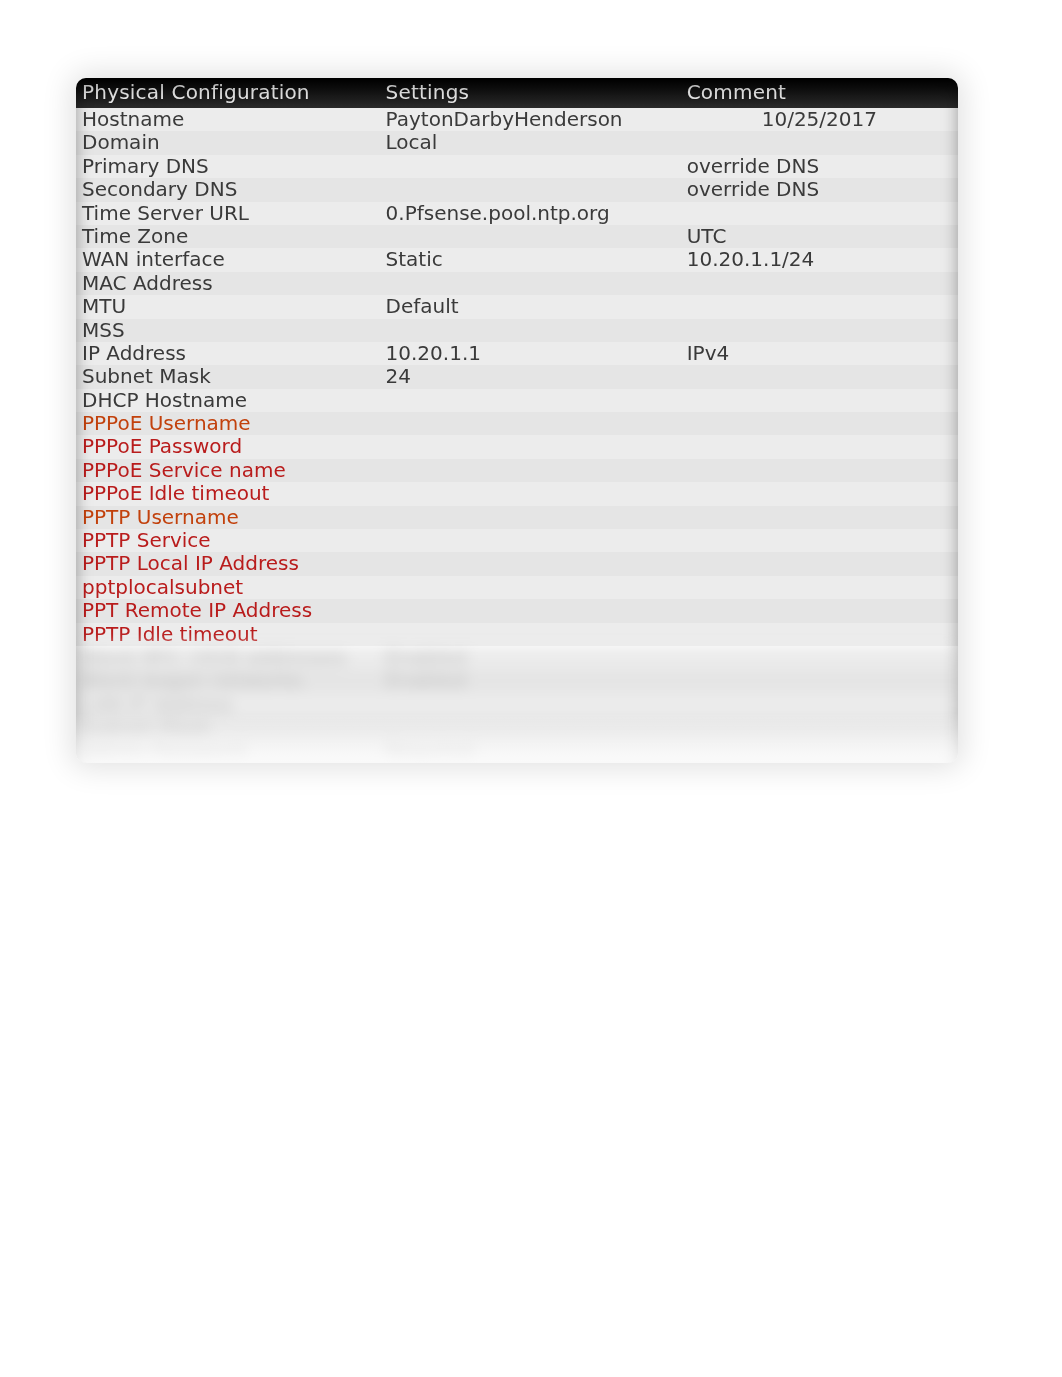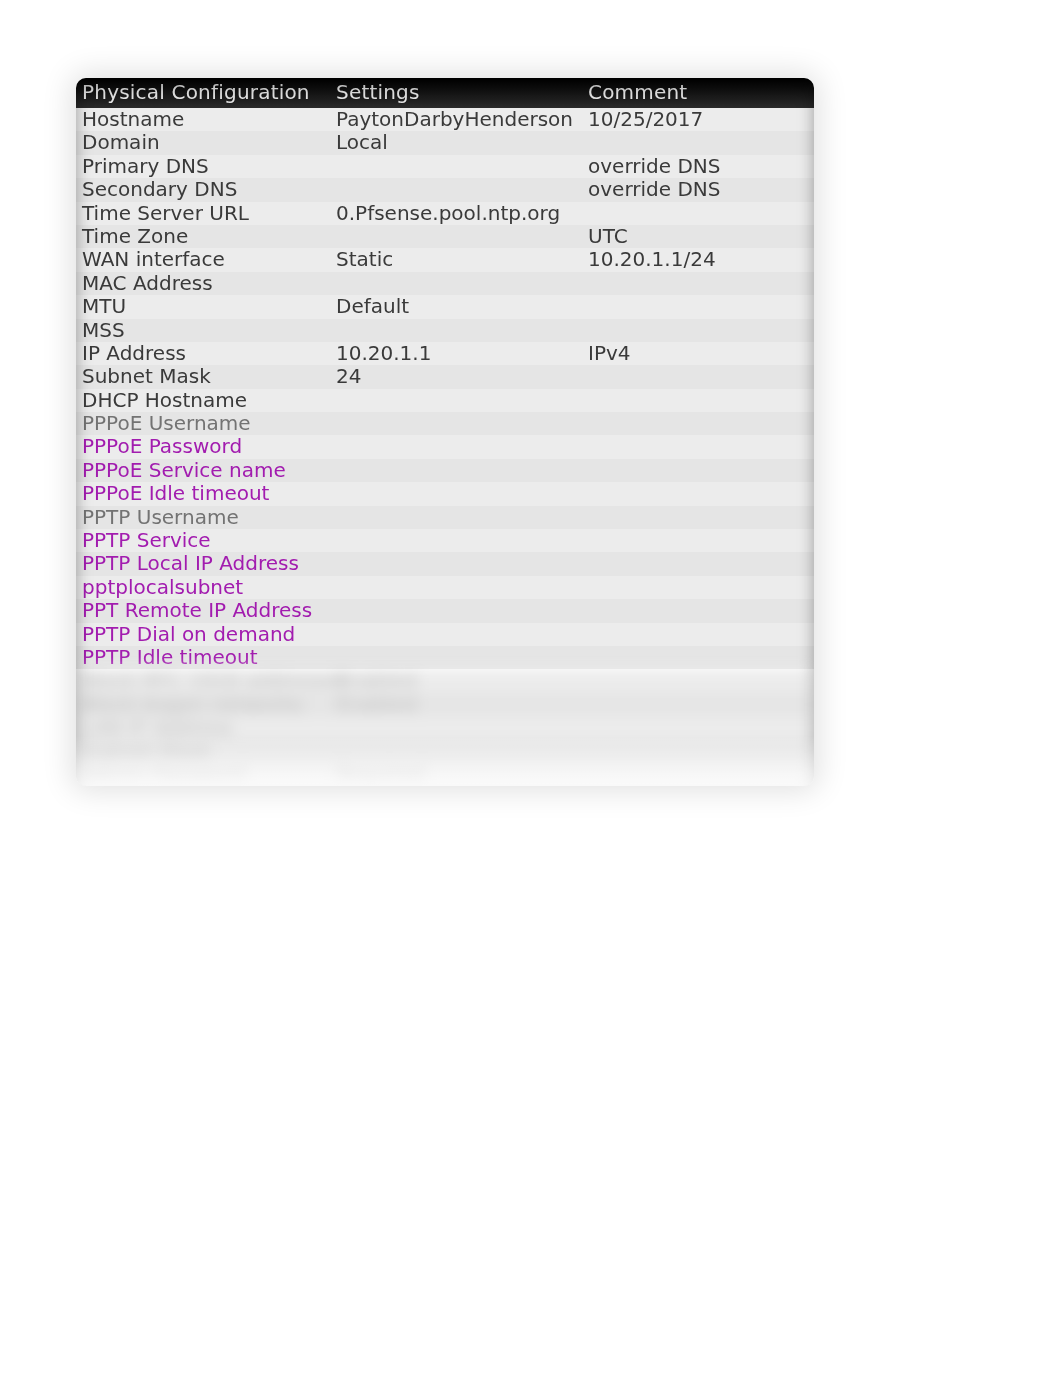--- a/index.html
+++ b/index.html
@@ -7,21 +7,21 @@
       background: #ffffff;
       font-family: "DejaVu Sans", "Verdana", sans-serif;
       width: 1062px;
       height: 1377px;
       position: relative;
     }
     .table-wrap {
       position: absolute;
       left: 76px;
       top: 78px;
-      width: 738px;
+      width: 882px;
       border-radius: 10px;
       overflow: hidden;
       box-shadow: 0 0 30px 5px rgba(0,0,0,0.12);
     }
     table {
       border-collapse: collapse;
       width: 100%;
       table-layout: fixed;
     }
     col.c1 { width: 254px; }
@@ -39,24 +39,24 @@
     tbody tr:nth-child(odd) td { background: #ececec; }
     tbody tr:nth-child(even) td { background: #e5e5e5; }
     tbody td {
       font-size: 20px;
       color: #3a3a3a;
       padding: 0 6px 1px 6px;
       line-height: 1.12;
       vertical-align: top;
       white-space: nowrap;
     }
-    .right { text-align: left; }
+    .right { text-align: center; }
     .muted td { color: #a9a9a9; }
-    .muted td:first-child { color: #a21caf; }
-    .bold td:first-child { color: #737373; font-weight: 400; }
+    .muted td:first-child { color: #b91c1c; }
+    .bold td:first-child { color: #c2410c; font-weight: 400; }
     
     .blur-region {
       filter: blur(7px);
     }
     .blur-region td {
       color: #bdbdbd;
       font-size: 20px;
     }
     
     .fade-bottom {
@@ -196,25 +196,20 @@
           <td>pptplocalsubnet</td>
           <td></td>
           <td></td>
         </tr>
         <tr class="muted">
           <td>PPT Remote IP Address</td>
           <td></td>
           <td></td>
         </tr>
         <tr class="muted">
-          <td>PPTP Dial on demand</td>
-          <td></td>
-          <td></td>
-        </tr>
-        <tr class="muted">
           <td>PPTP Idle timeout</td>
           <td></td>
           <td></td>
         </tr>
       </tbody>
     <tbody id="tbody-blur" class="blur-region">
         <tr>
           <td>Block RFC 1918 addresses</td>
           <td>Enabled</td>
           <td></td>

